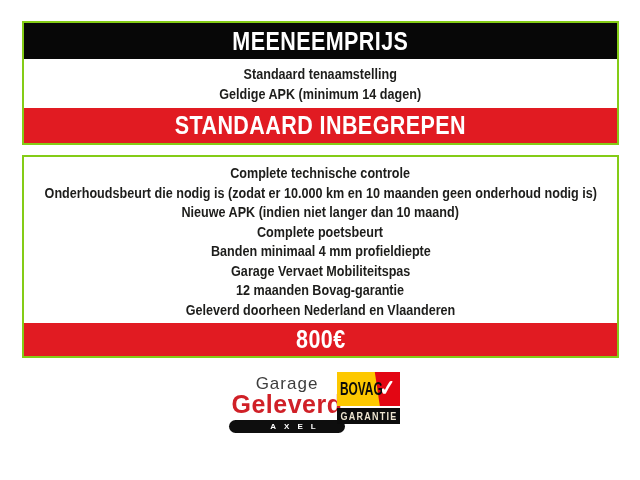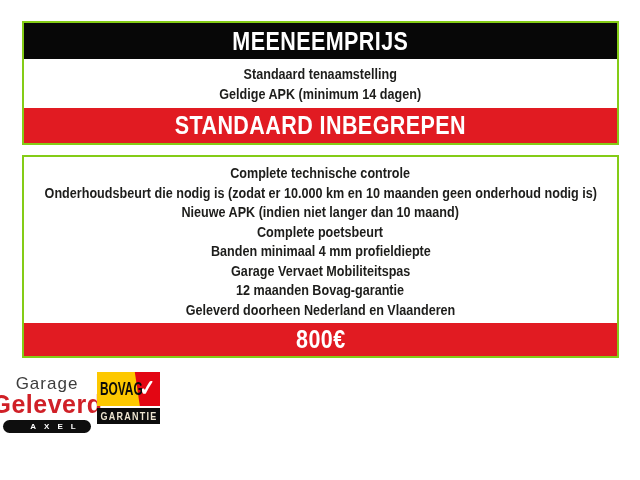--- a/index.html
+++ b/index.html
@@ -42,39 +42,39 @@
   .body-line {
     color:#1d1d1b; font-weight:bold; font-size:15px;
     line-height:20px; white-space:nowrap;
     transform:scaleX(0.84); transform-origin:50% 50%;
   }
   .body-line.tight { line-height:19.5px; }
 
   
   .logos {
     margin-top:14px;
-    display:flex; align-items:flex-start;
+    display:flex; justify-content:center; align-items:flex-start;
     gap:3px;
   }
   .vervaet {
     display:flex; flex-direction:column; align-items:center;
     width:94px; padding-top:3px;
   }
   .vervaet-garage {
     color:#3d3d3d; font-size:17px; line-height:17px; letter-spacing:1px;
   }
   .vervaet-name {
     color:#d02027; font-weight:bold; font-size:25px; line-height:25px;
     letter-spacing:0.5px;
   }
   .vervaet-badge {
     margin-top:3px;
     background:#0e0e0e; color:#ffffff;
     border-radius:8px;
-    width:88px; height:13px;
+    width:116px; height:13px;
     display:flex; align-items:center; justify-content:center;
     font-size:8px; font-weight:bold;
     letter-spacing:8px; padding-left:20px;
     line-height:13px;
   }
   .bovag { width:63px; }
   .bovag-top {
     position:relative; height:34px; background:#fdc800; overflow:hidden;
   }
   .bovag-red {

